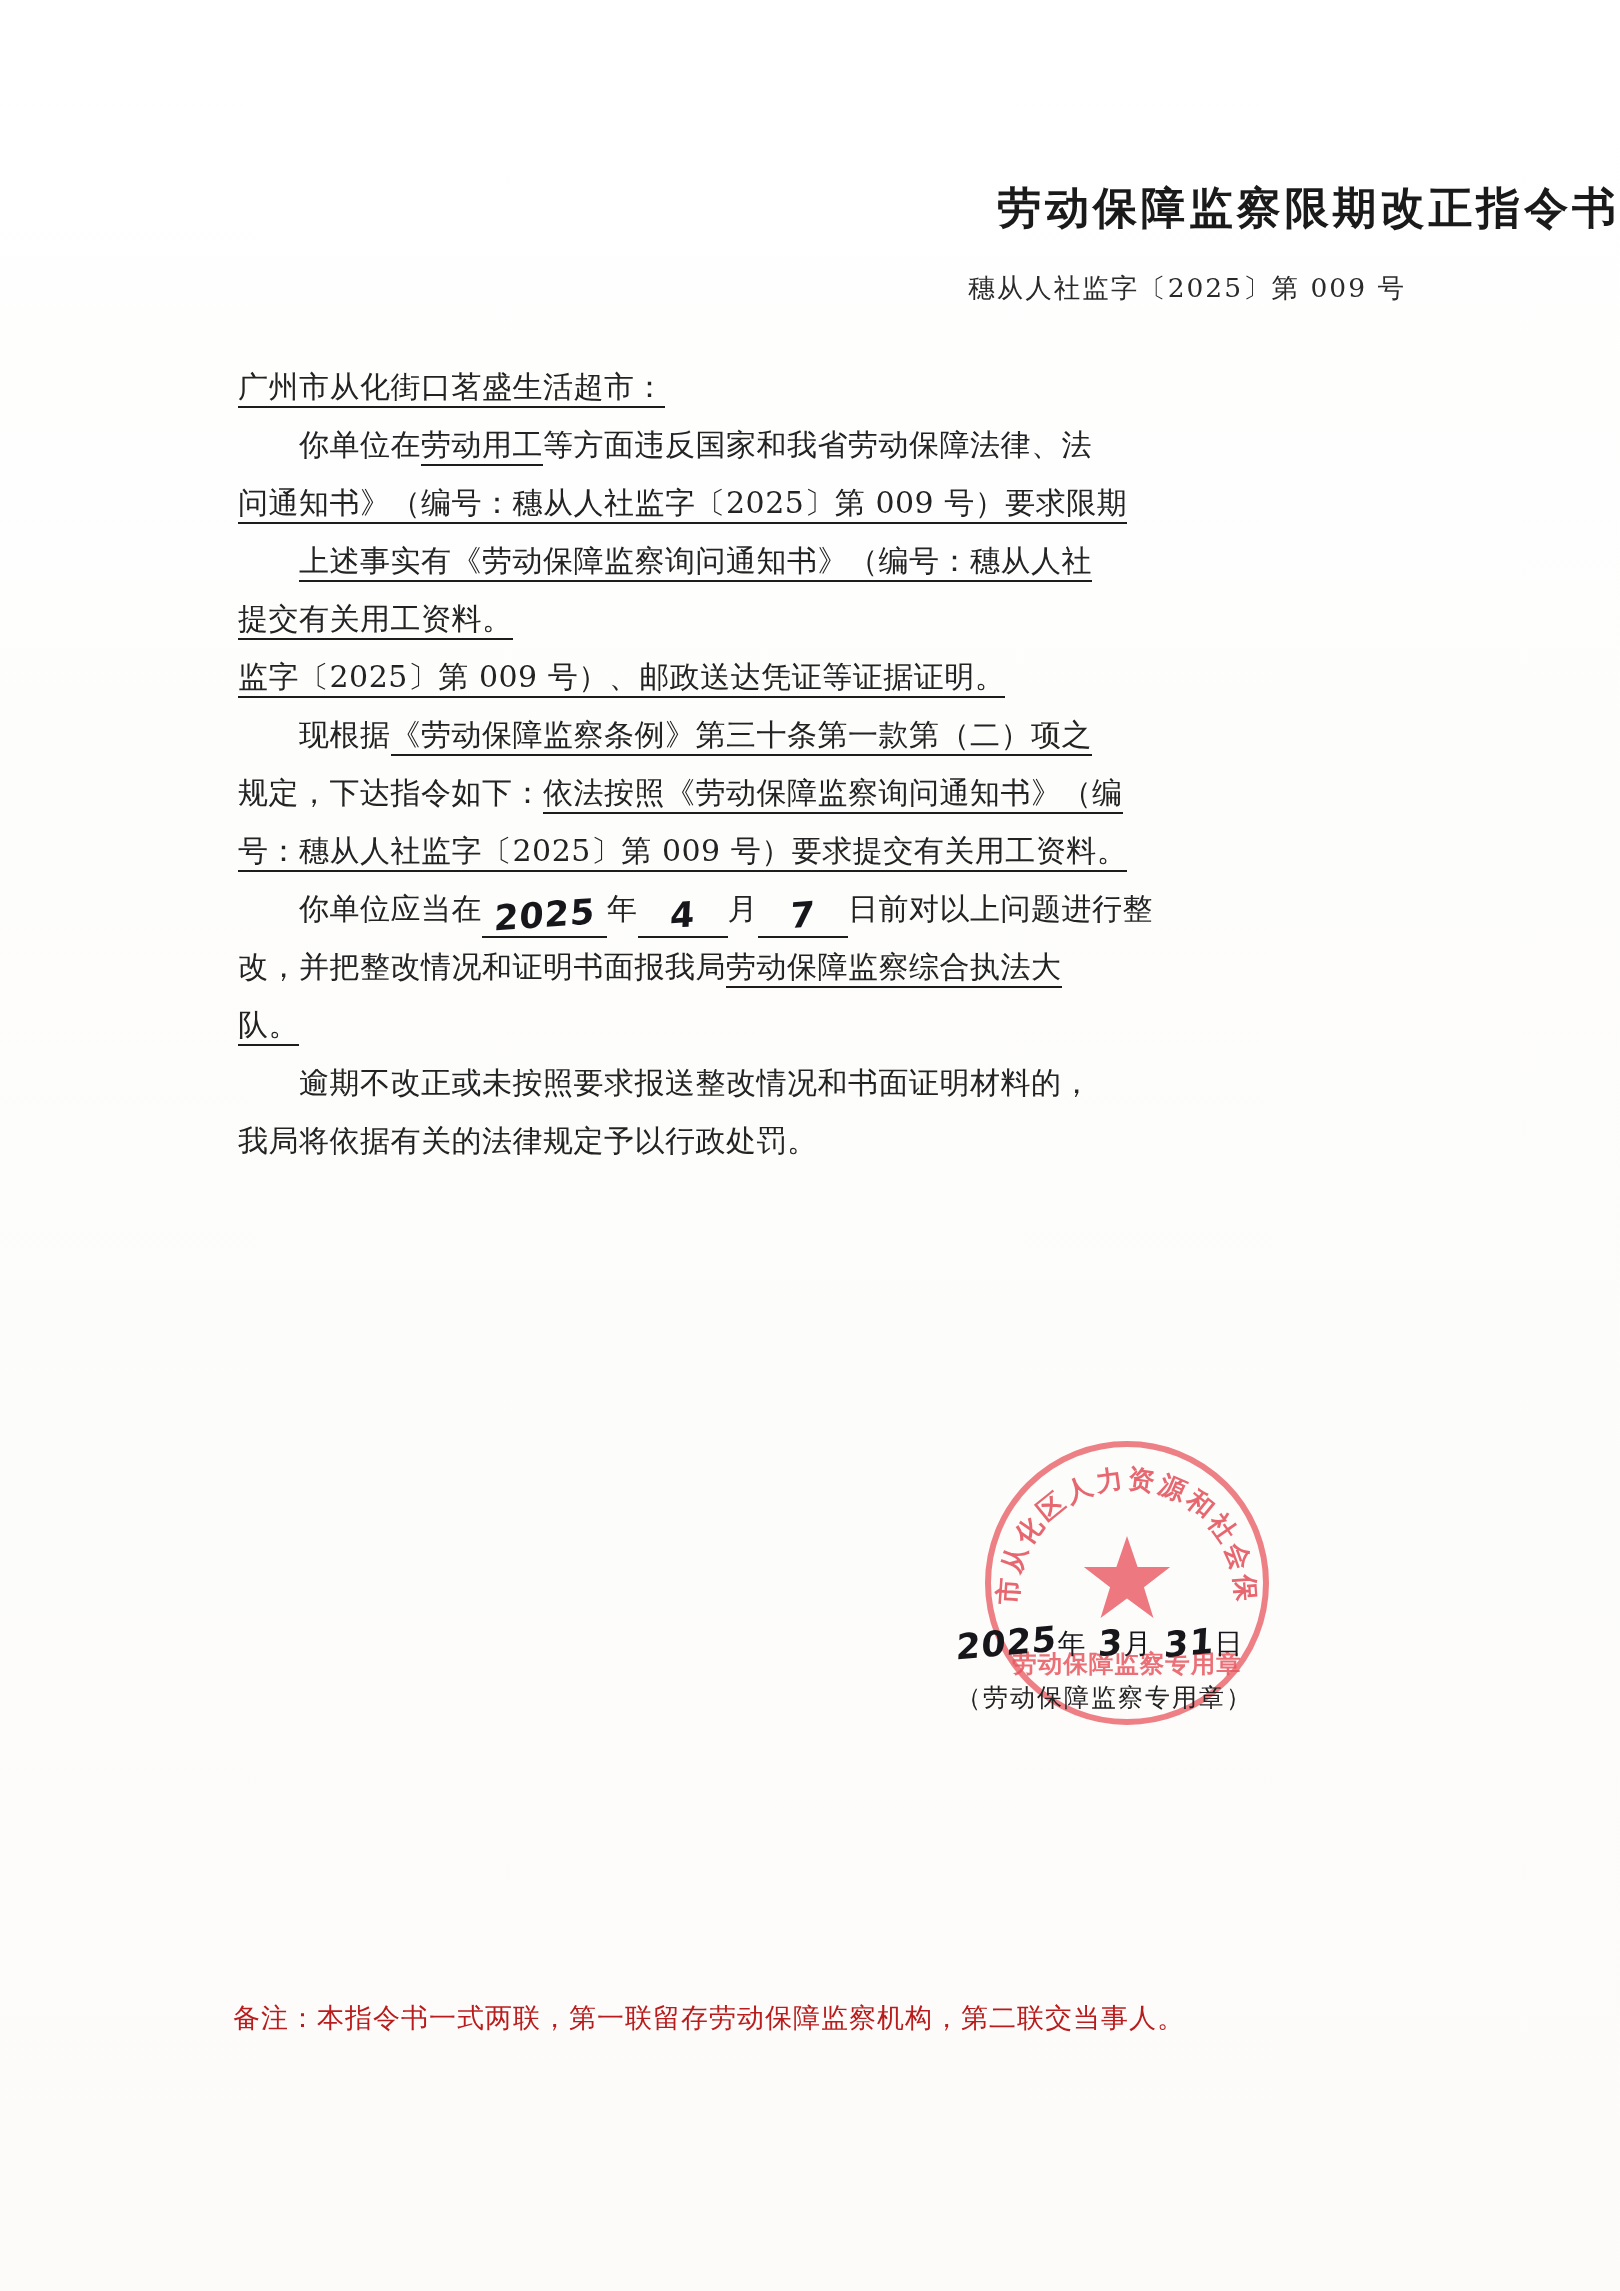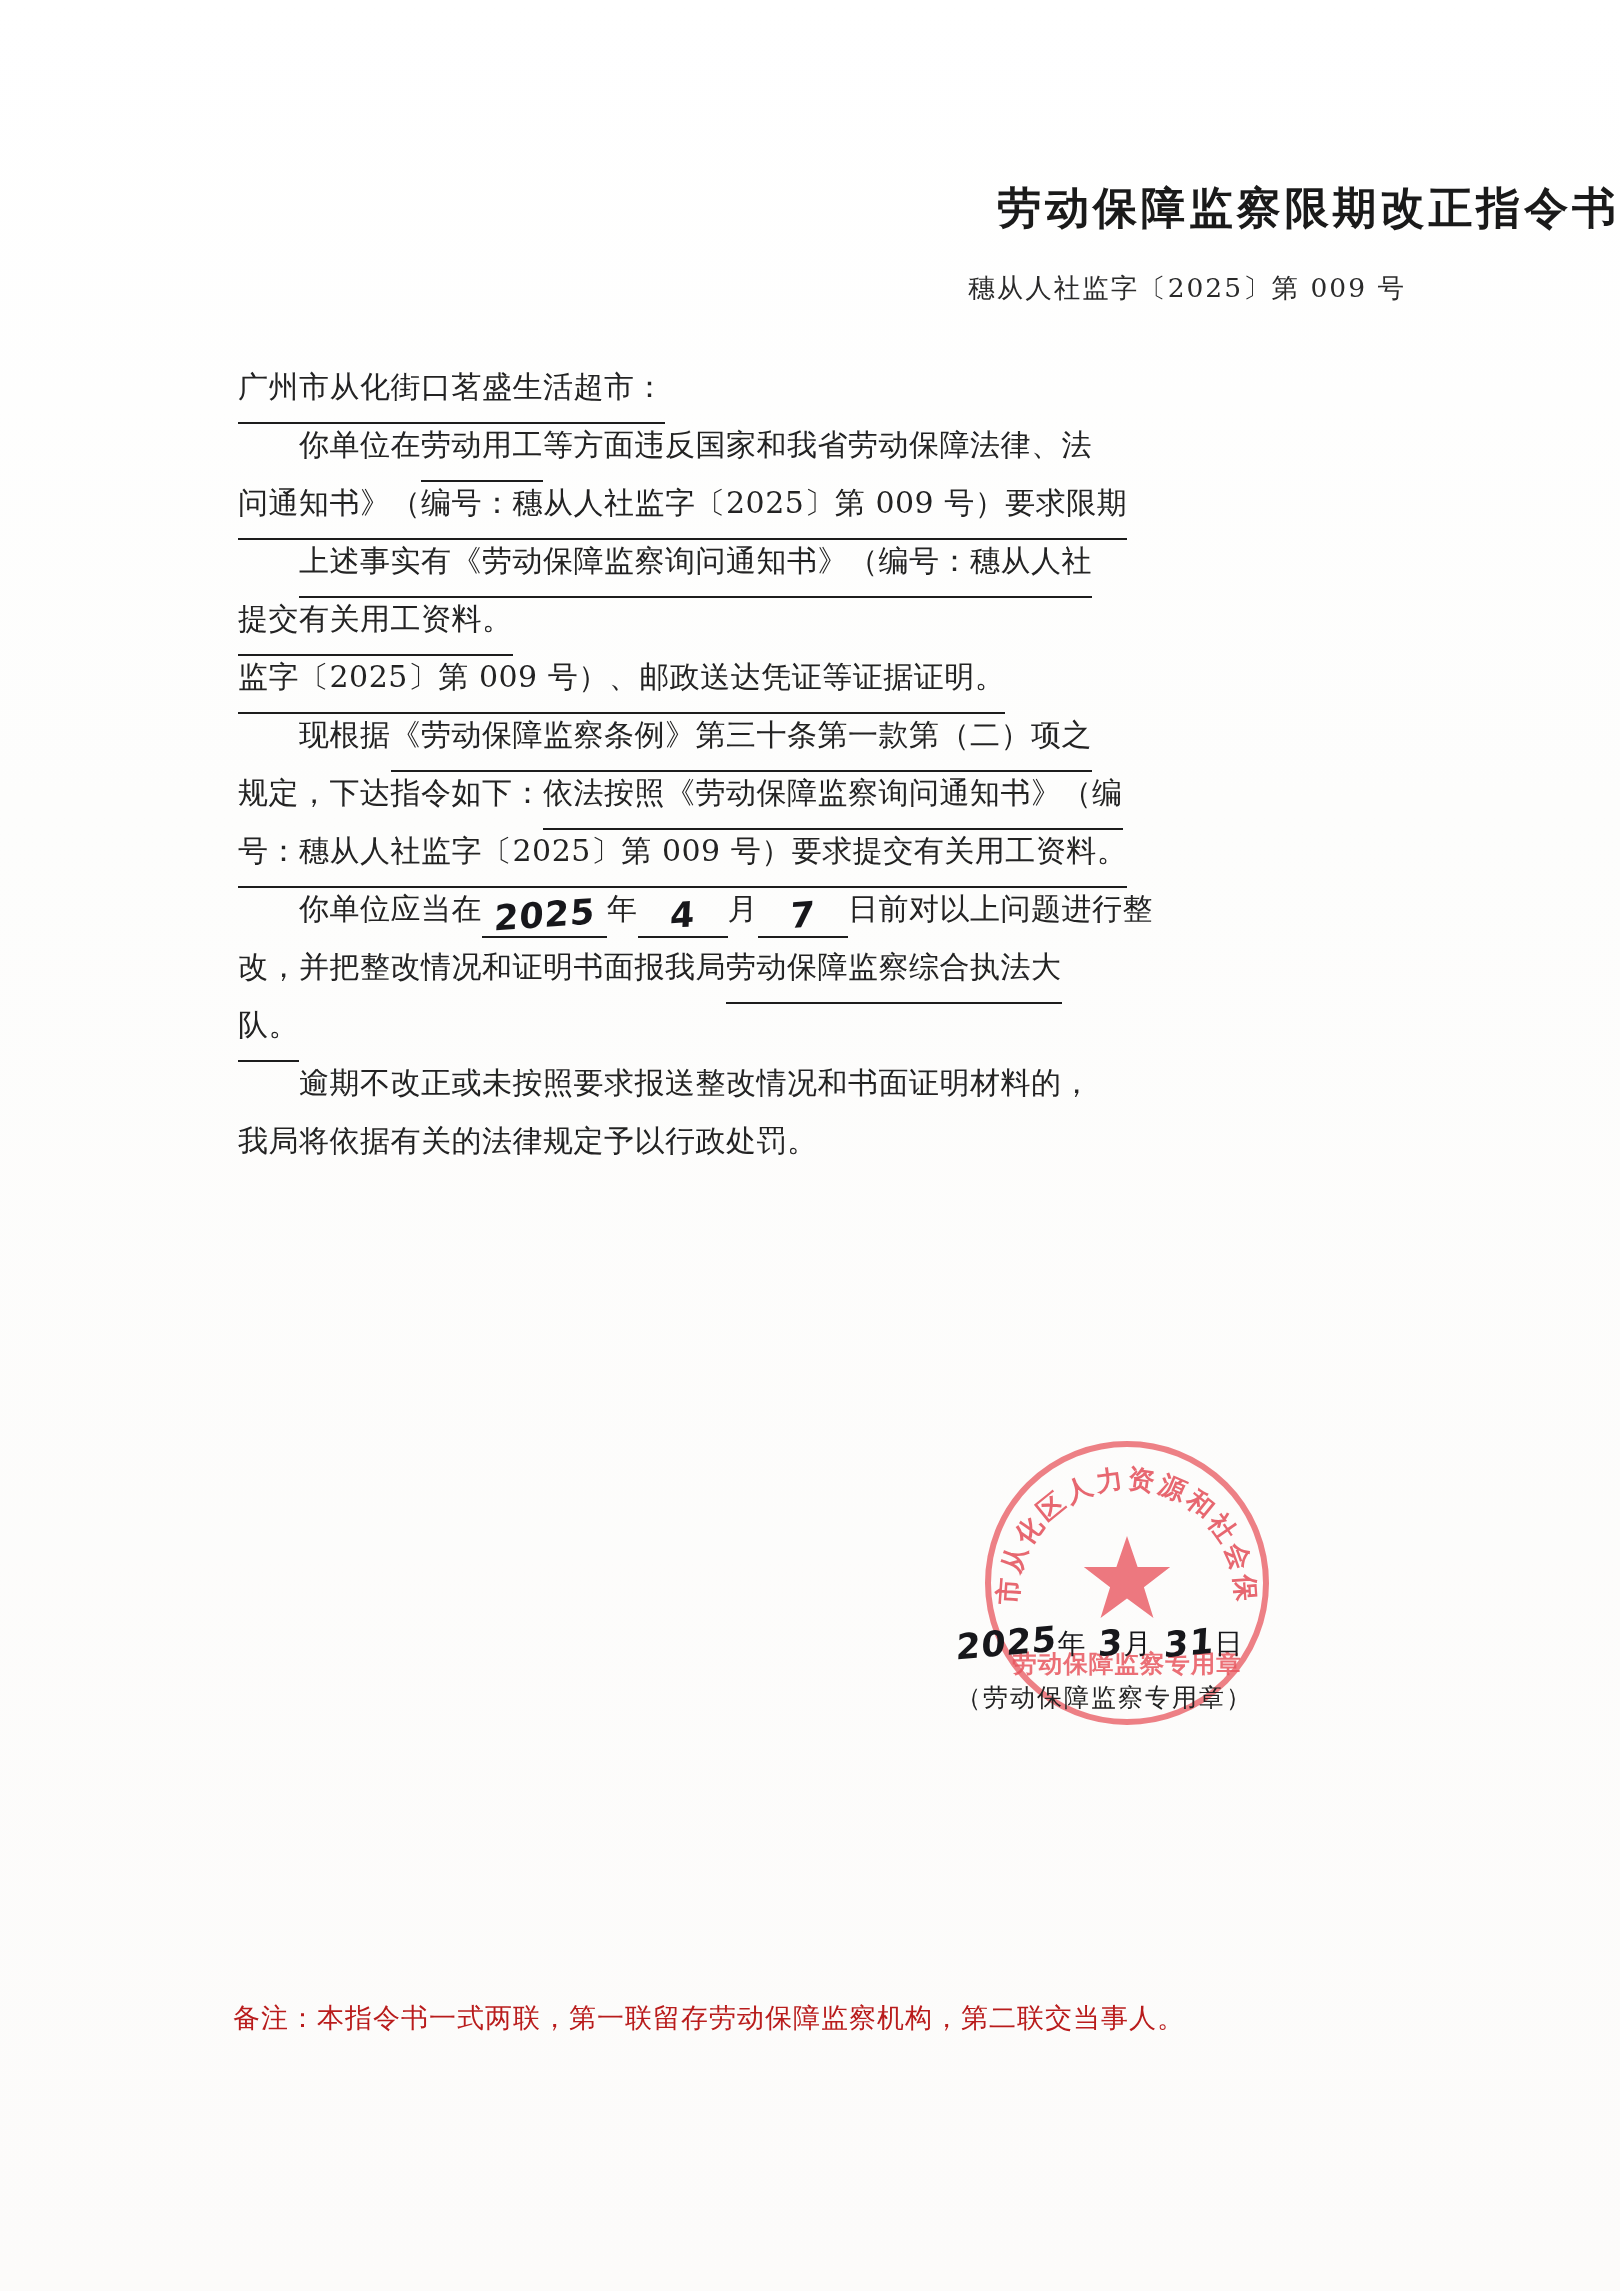--- a/index.html
+++ b/index.html
@@ -40,21 +40,21 @@
   .body-block{
     position:absolute;left:238px;top:358px;width:1161px;
     font-size:30px;
     line-height:58px;
     letter-spacing:0.5px;
     color:#232323;
   }
   .ln{ white-space:nowrap; height:58px; }
   .u{
     border-bottom:2px solid #1d1d1d;
-    padding-bottom:18px;
+    padding-bottom:2px;
   }
   .indent{ display:inline-block;width:61px; }
 
   
   .hand{
     font-family:"DejaVu Sans","Liberation Sans",sans-serif;
     font-size:35px;
     font-weight:600;
     color:#17171b;
     letter-spacing:1px;

